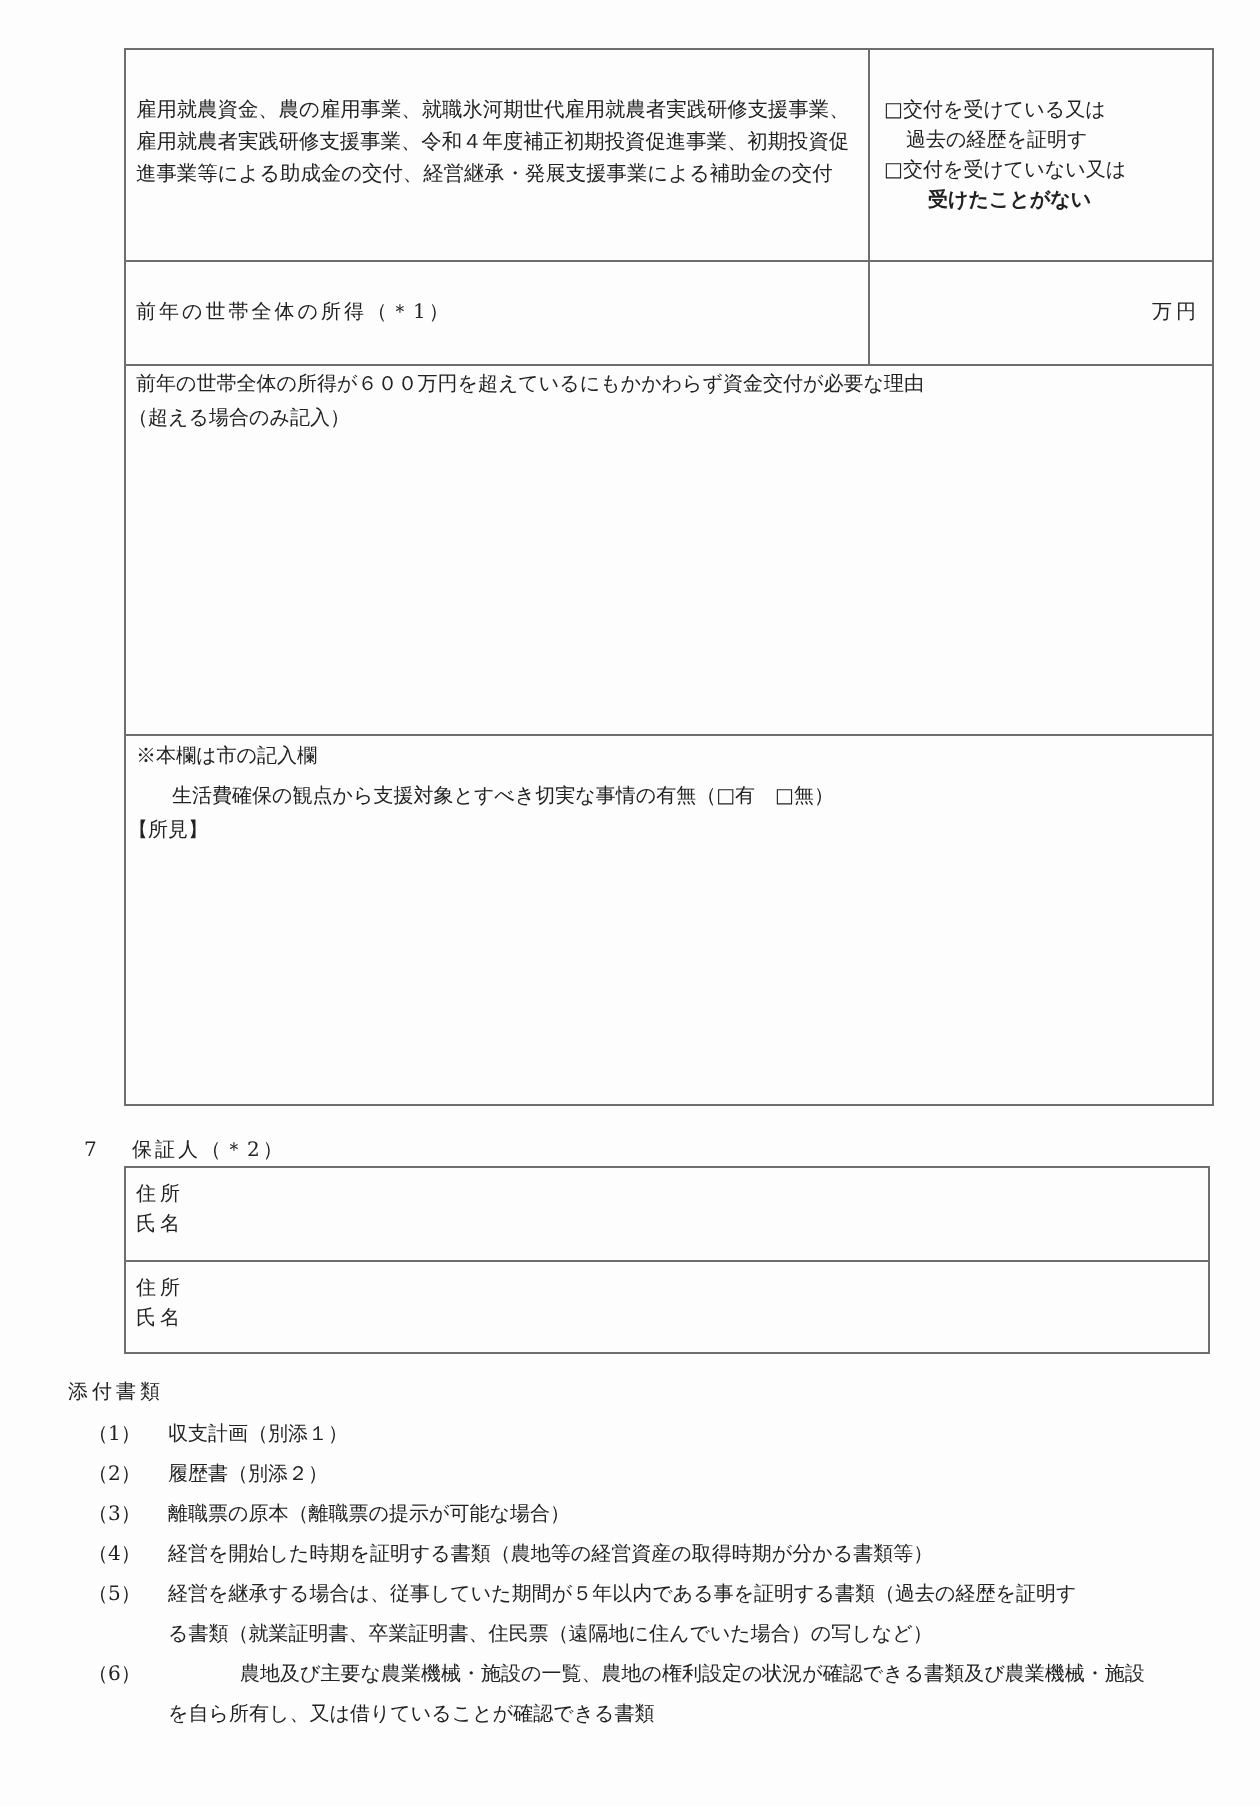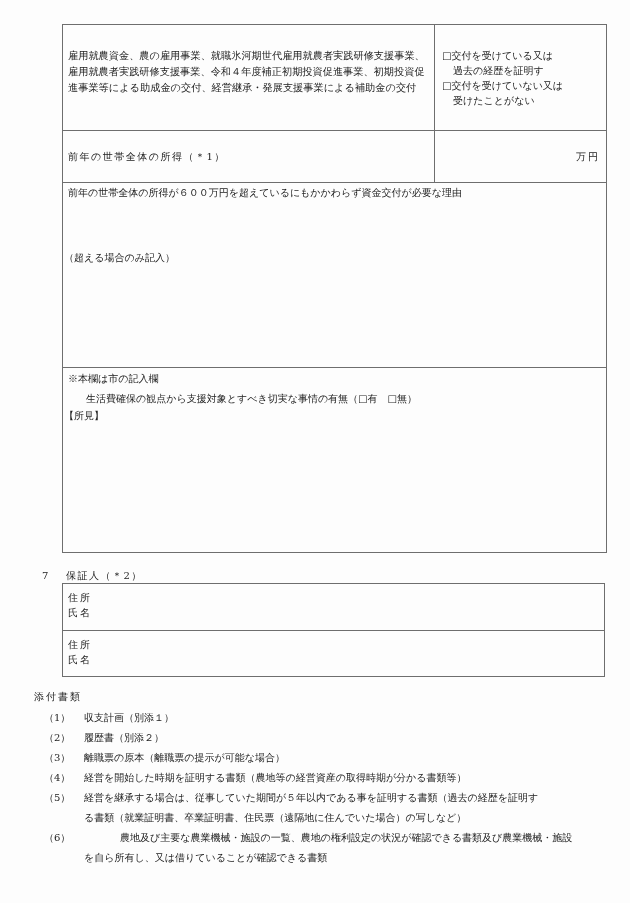--- a/index.html
+++ b/index.html
@@ -34,29 +34,29 @@
   <div class="abs" style="left:442px; top:48px;">
     <div class="txt" style="left:0; top:0;">
       <span>□</span><span>交付を受けている又は</span>
     </div>
     <div class="txt" style="left:11px; top:15px;">過去の経歴を証明す</div>
   </div>
   <div class="abs" style="left:442px; top:78px;">
     <div class="txt" style="left:0; top:0;">
       <span>□</span><span>交付を受けていない又は</span>
     </div>
-    <div class="txt" style="left:11px; top:15px;">受けたことがない</div>
+    <div class="txt" style="left:22px; top:15px;font-weight:bold;">受けたことがない</div>
   </div>
 
   <div class="txt" style="left:68px; top:149px; letter-spacing:1.5px;">前年の世帯全体の所得（＊1）</div>
   <div class="abs" style="left:436px; top:132px; width:160px; height:49px;"></div>
   <div class="txt right" style="left:540px; top:149px; width:60px; letter-spacing:2px;">万円</div>
 
   <div class="txt" style="left:68px; top:185px;">前年の世帯全体の所得が６００万円を超えているにもかかわらず資金交付が必要な理由</div>
-  <div class="txt" style="left:64px; top:202px;margin-top:48px;">（超える場合のみ記入）</div>
+  <div class="txt" style="left:64px; top:202px;">（超える場合のみ記入）</div>
   <div class="abs" style="left:64px; top:222px; width:540px; height:142px;"></div>
 
   <div class="txt" style="left:68px; top:371px;">※本欄は市の記入欄</div>
   <div class="txt" style="left:68px; top:391px;margin-left:18px;">生活費確保の観点から支援対象とすべき切実な事情の有無（□有　□無）</div>
   <div class="txt" style="left:64px; top:408px;">【所見】</div>
 </div>
 
 <div>
   <div class="txt" style="left:42px; top:568px;">7</div>
   <div class="txt" style="left:66px; top:568px; letter-spacing:1.5px;">保証人（＊2）</div>

